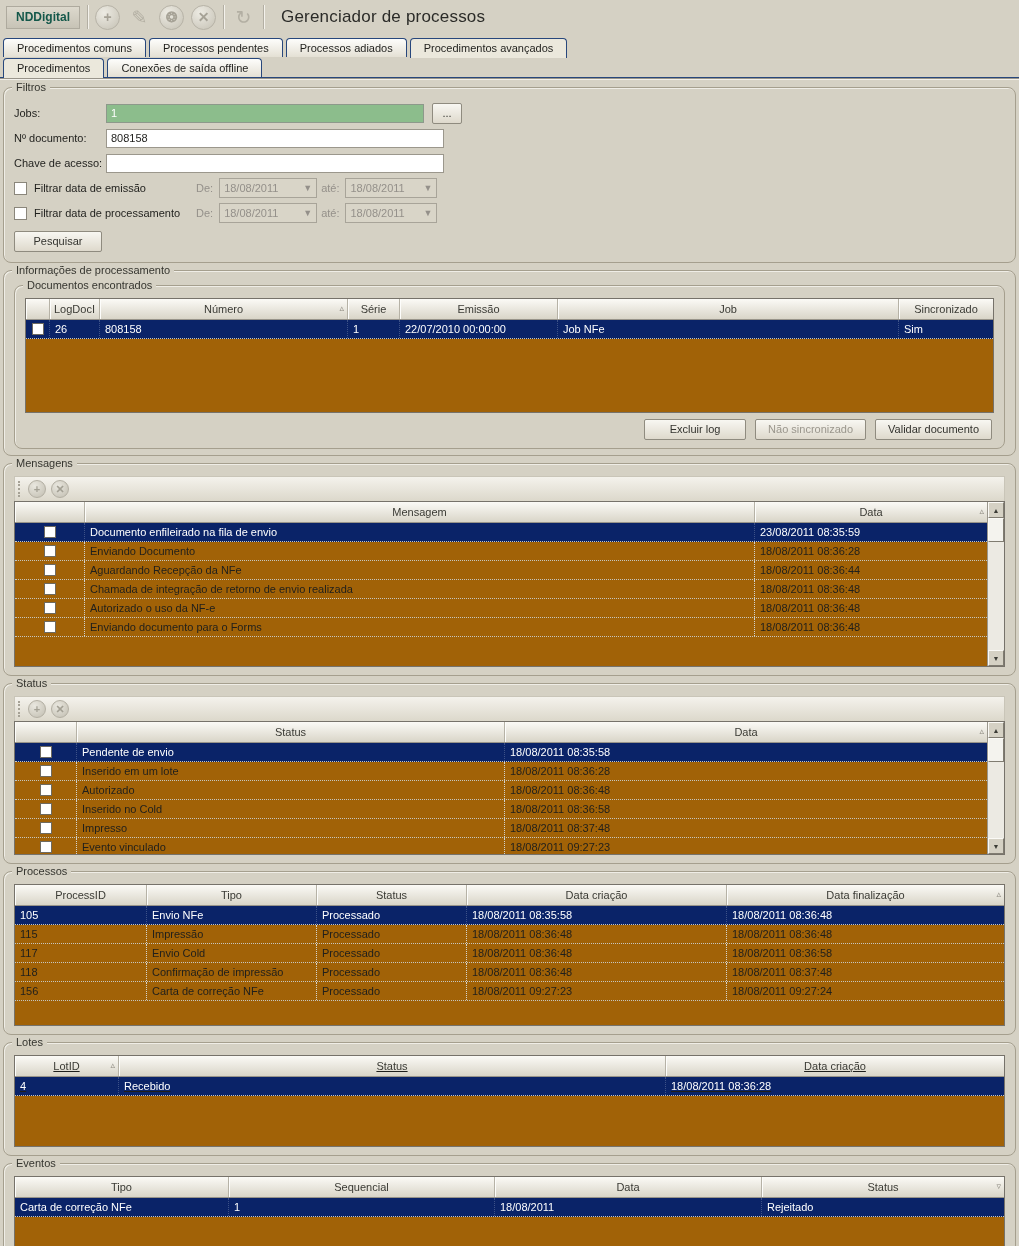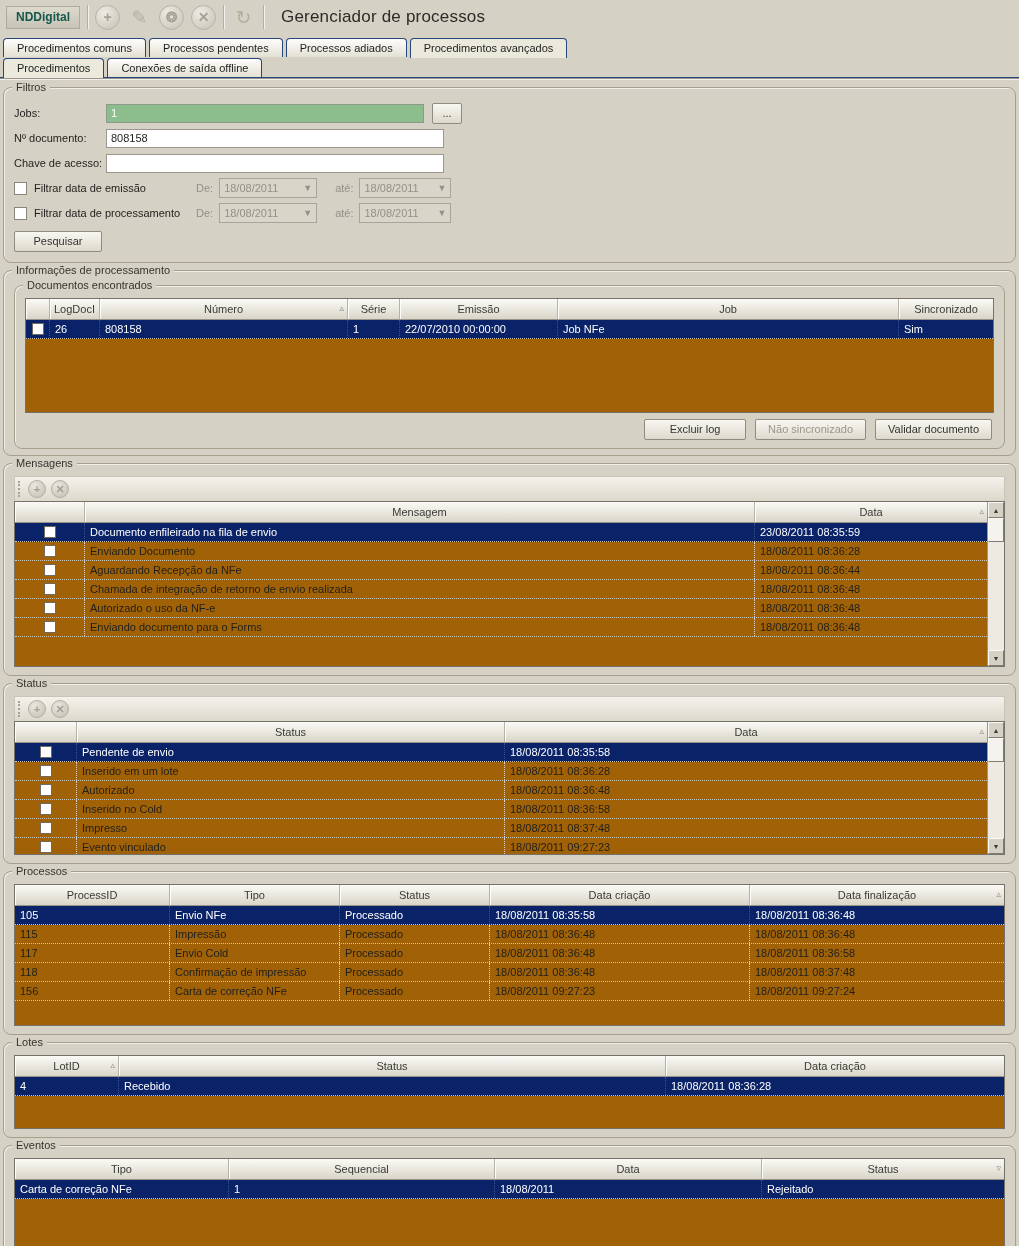--- a/index.html
+++ b/index.html
@@ -64,21 +64,21 @@
   .browse-btn { width:30px; height:20px; margin-left:8px; }
   .checkbox { width:13px; height:13px; background:#fff; border:1px solid #8a867b; margin-right:7px; flex:none; }
   .chk-label { width:162px; }
   .dim { color:#94908a; }
   .datecombo {
     width:98px; height:20px; margin:0 0 0 6px; padding:0 4px;
     background:#d9d5c8; border:1px solid #a8a499; color:#94908a;
     display:flex; align-items:center; justify-content:space-between;
   }
   .datecombo .arrow { font-size:9px; color:#94908a; }
-  .ate { margin-left:18px; }
+  .ate { margin-left:4px; }
 
   
   .btn {
     background:linear-gradient(#f8f7f2,#ded9cc);
     border:1px solid #8f8b7f; border-radius:2px;
     font-family:"Liberation Sans",sans-serif; font-size:11px; color:#33332e;
     height:21px; padding:0 12px; text-align:center; line-height:19px; cursor:default;
   }
   .btn.disabled { color:#9a968c;text-align:center; }
   .btnrow { display:flex; justify-content:flex-end; gap:9px; margin:6px 8px 6px; }
@@ -127,29 +127,29 @@
     display:flex; align-items:center; justify-content:center; font-size:7px; color:#3c3c36;
   }
   .sb-thumb { height:24px; flex:none; background:#f4f3ee; border:1px solid; border-color:#fbfaf6 #807c71 #807c71 #fbfaf6; }
   .sb-track { flex:1; }
 
   
   .doc-c0{width:24px;} .doc-c1{width:50px;} .doc-c2{width:248px;} .doc-c3{width:52px;}
   .doc-c4{width:158px;} .doc-c5{flex:1;} .doc-c6{width:94px; border-right:none;}
   .msg-c0{width:70px;} .msg-c1{flex:1;} .msg-c2{width:232px; border-right:none;}
   .st-c0{width:62px;} .st-c1{flex:1;} .st-c2{width:482px; border-right:none;}
-  .pr-c0{width:155px;} .pr-c1{width:170px;} .pr-c2{width:150px;} .pr-c3{width:260px;} .pr-c4{flex:1; border-right:none;}
+  .pr-c0{width:132px;} .pr-c1{width:170px;} .pr-c2{width:150px;} .pr-c3{width:260px;} .pr-c4{flex:1; border-right:none;}
   .lt-c0{width:104px;} .lt-c1{flex:1;} .lt-c2{width:338px; border-right:none;}
   .ev-c0{width:214px;} .ev-c1{width:266px;} .ev-c2{width:267px;} .ev-c3{flex:1; border-right:none;}
 
   .doc-grid .grid-body { height:113px; }
   .msg-grid  { height:166px; }
   .st-grid   { height:134px; }
   .pr-grid .grid-body { height:140px; }
-  .lt-grid .grid-body { height:72px; }
+  .lt-grid .grid-body { height:90px;text-decoration:underline; }
   .ev-grid .grid-body { height:90px; }
   .btn-w { min-width:102px; }
 </style>
 </head>
 <body>
 
 <div class="window">
 
   <div class="toolbar">
     <div class="brand">NDDigital</div>

